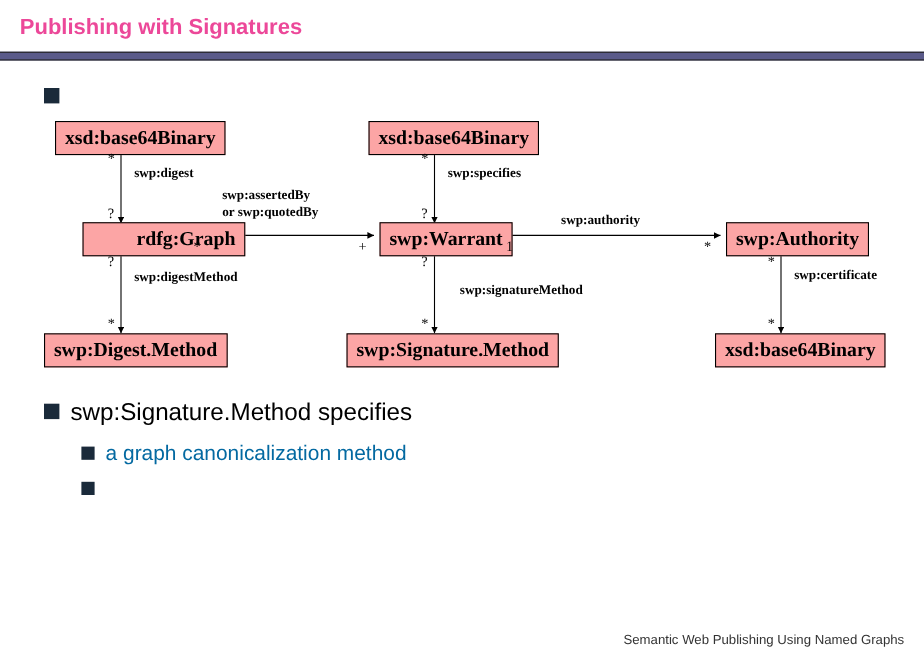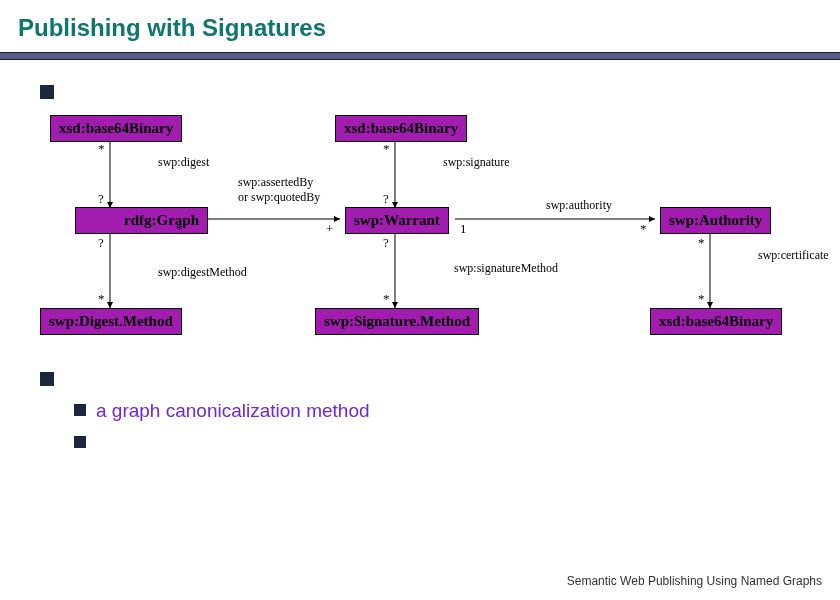--- a/index.html
+++ b/index.html
@@ -5,23 +5,23 @@
   * { box-sizing: border-box; margin: 0; padding: 0; }
   body {
     width: 840px;
     height: 600px;
     background: #fff;
     font-family: Arial, Helvetica, sans-serif;
     position: relative;
     overflow: hidden;
   }
   .slide-title {
-    font-size: 24px;
+    font-size: 20px;
     font-weight: bold;
-    color: #0f766e;
+    color: #ec4899;
     padding: 14px 0 10px 18px;
   }
   .title-rule {
     height: 8px;
     background: #5a5a8a;
     border-top: 1px solid #222;
     border-bottom: 1px solid #222;
     margin-bottom: 20px;
   }
   .content {
@@ -40,47 +40,46 @@
     margin-top: 5px;
     margin-right: 10px;
   }
   .bullet-lvl1 .bullet-text {
     font-size: 22px;
     color: #000;
   }
   .bullet-lvl1 { margin-bottom: 14px; }
   .indent2 { margin-left: 34px; }
   .bullet-lvl2 .bullet-sq { width: 12px; height: 12px; margin-top: 4px; }
-  .bullet-lvl2 .bullet-text { font-size: 19px; color: #6d28d9; }
+  .bullet-lvl2 .bullet-text { font-size: 19px; color: #0369a1; }
   .bullet-lvl2 { margin-bottom: 10px; }
 
   
   .diagram {
     position: relative;
     width: 760px;
     height: 230px;
     margin: 8px auto 24px auto;
   }
   .node {
     position: absolute;
     border: 1px solid #000;
-    background: #a21caf;
+    background: #fca5a5;
     padding: 4px 8px;
-    font-size: 15px;
+    font-size: 18px;
     font-weight: bold;
     font-family: "Times New Roman", serif;
     white-space: nowrap;
   }
   .edge-label {
     position: absolute;
     font-size: 12px;
-    font-weight: normal;
+    font-weight: bold;
     font-family: "Times New Roman", serif;
     white-space: nowrap;
-    margin-left: 36px;
   }
   .card {
     position: absolute;
     font-size: 13px;
     font-family: "Times New Roman", serif;
   }
   svg.arrow-layer {
     position: absolute;
     left: 0; top: 0;
     width: 760px;
@@ -137,24 +136,24 @@
     <div class="node" style="left:0px; top:195px;">swp:Digest.Method</div>
 
     <div class="node" style="left:295px; top:2px;">xsd:base64Binary</div>
     <div class="node" style="left:275px; top:195px;">swp:Signature.Method</div>
     <div class="node" style="left:305px; top:94px;">swp:Warrant</div>
 
     <div class="node" style="left:620px; top:94px;">swp:Authority</div>
     <div class="node" style="left:610px; top:195px;">xsd:base64Binary</div>
 
     <div class="edge-label" style="left:82px; top:42px;">swp:digest</div>
-    <div class="edge-label" style="left:82px; top:152px;">swp:digestMethod</div>
+    <div class="edge-label" style="left:82px; top:136px;">swp:digestMethod</div>
     <div class="edge-label" style="left:162px; top:62px; white-space:pre; text-align:left;">swp:assertedBy
 or swp:quotedBy</div>
-    <div class="edge-label" style="left:367px; top:42px;">swp:signature</div>
+    <div class="edge-label" style="left:367px; top:42px;">swp:specifies</div>
     <div class="edge-label" style="left:378px; top:148px;">swp:signatureMethod</div>
     <div class="edge-label" style="left:470px; top:85px;">swp:authority</div>
     <div class="edge-label" style="left:682px; top:135px;">swp:certificate</div>
 
     <div class="card" style="left:58px; top:28px;">*</div>
     <div class="card" style="left:58px; top:78px;">?</div>
     <div class="card" style="left:58px; top:122px;">?</div>
     <div class="card" style="left:58px; top:178px;">*</div>
 
     <div class="card" style="left:136px; top:108px;">*</div>
@@ -167,20 +166,21 @@
 
     <div class="card" style="left:420px; top:108px;">1</div>
     <div class="card" style="left:600px; top:108px;">*</div>
 
     <div class="card" style="left:658px; top:122px;">*</div>
     <div class="card" style="left:658px; top:178px;">*</div>
   </div>
 
   <div class="bullet-row bullet-lvl1">
     <div class="bullet-sq"></div>
+    <div class="bullet-text">swp:Signature.Method specifies</div>
   </div>
   <div class="bullet-row bullet-lvl2 indent2">
     <div class="bullet-sq"></div>
     <div class="bullet-text">a graph canonicalization method</div>
   </div>
   <div class="bullet-row bullet-lvl2 indent2">
     <div class="bullet-sq"></div>
   </div>
 
 </div>

